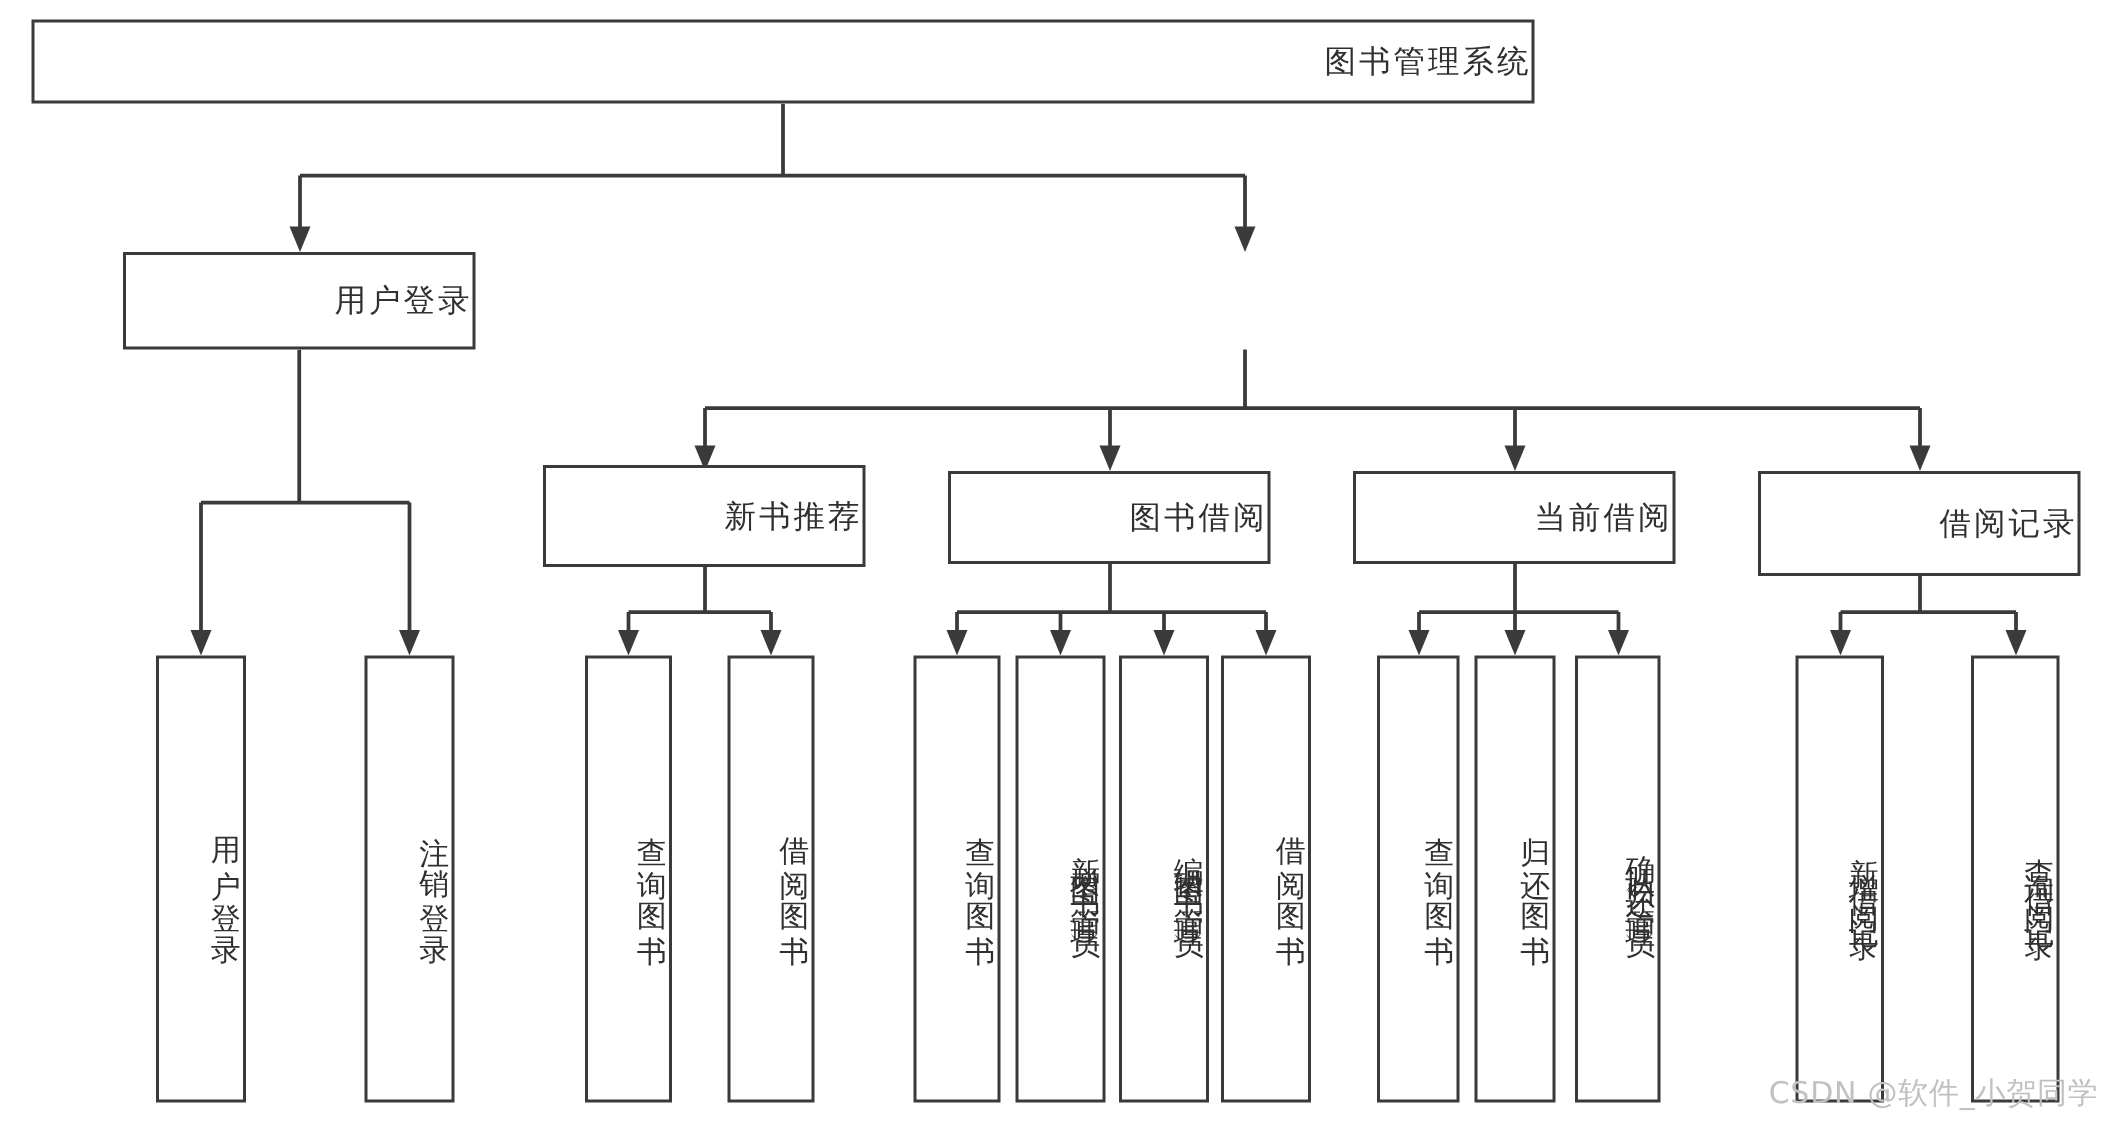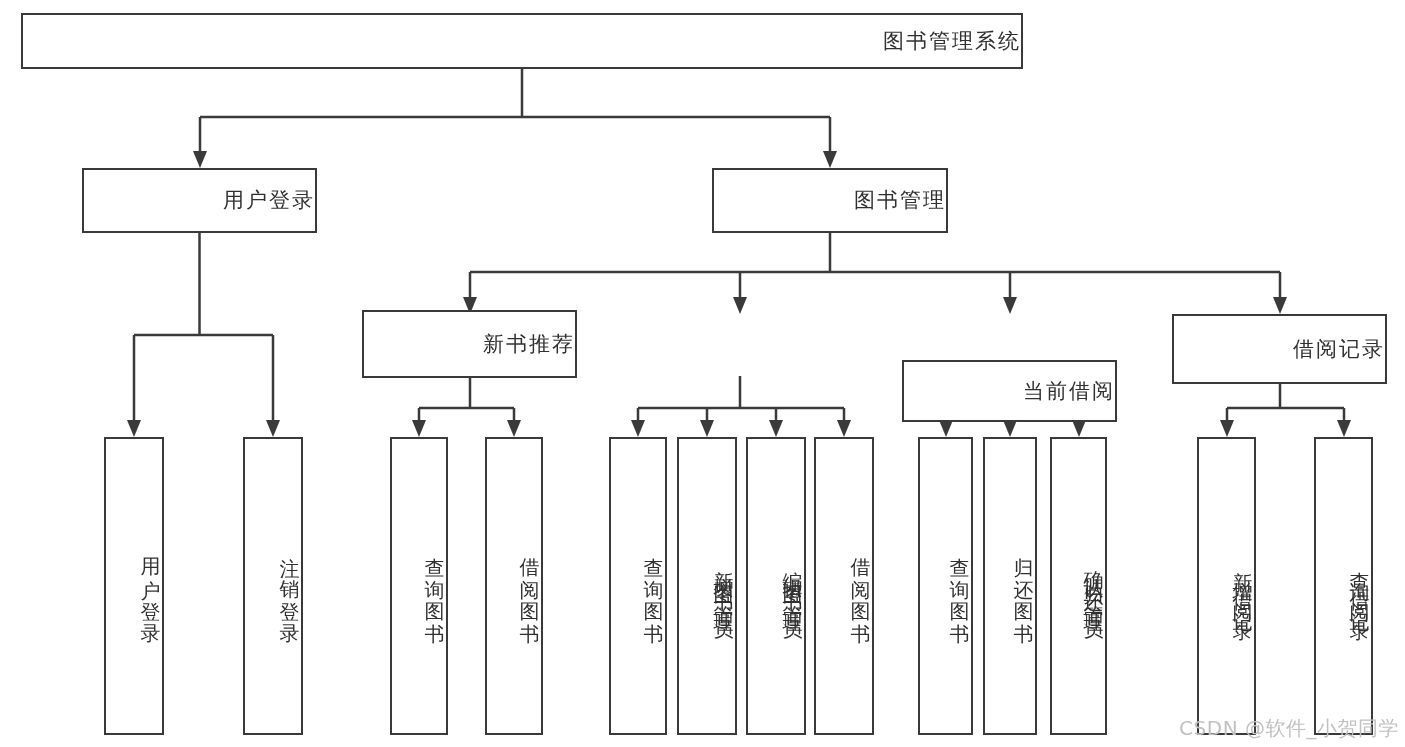--- a/index.html
+++ b/index.html
@@ -97,28 +97,28 @@
     </g>
   </svg>
 
   <div class="box h" style="left:21px; top:13px; width:1002px; height:56px;">
     <span>图书管理系统</span>
   </div>
 
   <div class="box h" style="left:82px; top:168px; width:235px; height:65px;">
     <span>用户登录</span>
   </div>
-  <div class="box h" style="left:712px; top:168px; width:236px; height:65px;">
-    <span>图书管理</span>
-  </div>
 
   <div class="box h" style="left:362px; top:310px; width:215px; height:68px;">
     <span>新书推荐</span>
   </div>
-  <div class="box h" style="left:902px; top:314px; width:215px; height:62px;margin-top:46px;">
+  <div class="box h" style="left:632px; top:314px; width:215px; height:62px;">
+    <span>图书借阅</span>
+  </div>
+  <div class="box h" style="left:902px; top:314px; width:215px; height:62px;">
     <span>当前借阅</span>
   </div>
   <div class="box h" style="left:1172px; top:314px; width:215px; height:70px;">
     <span>借阅记录</span>
   </div>
 
   <div class="box v" style="left:104px; top:437px; width:60px; height:298px;">
     <span style="letter-spacing: 22px;">用户登录</span>
   </div>
   <div class="box v" style="left:243px; top:437px; width:60px; height:298px;">

